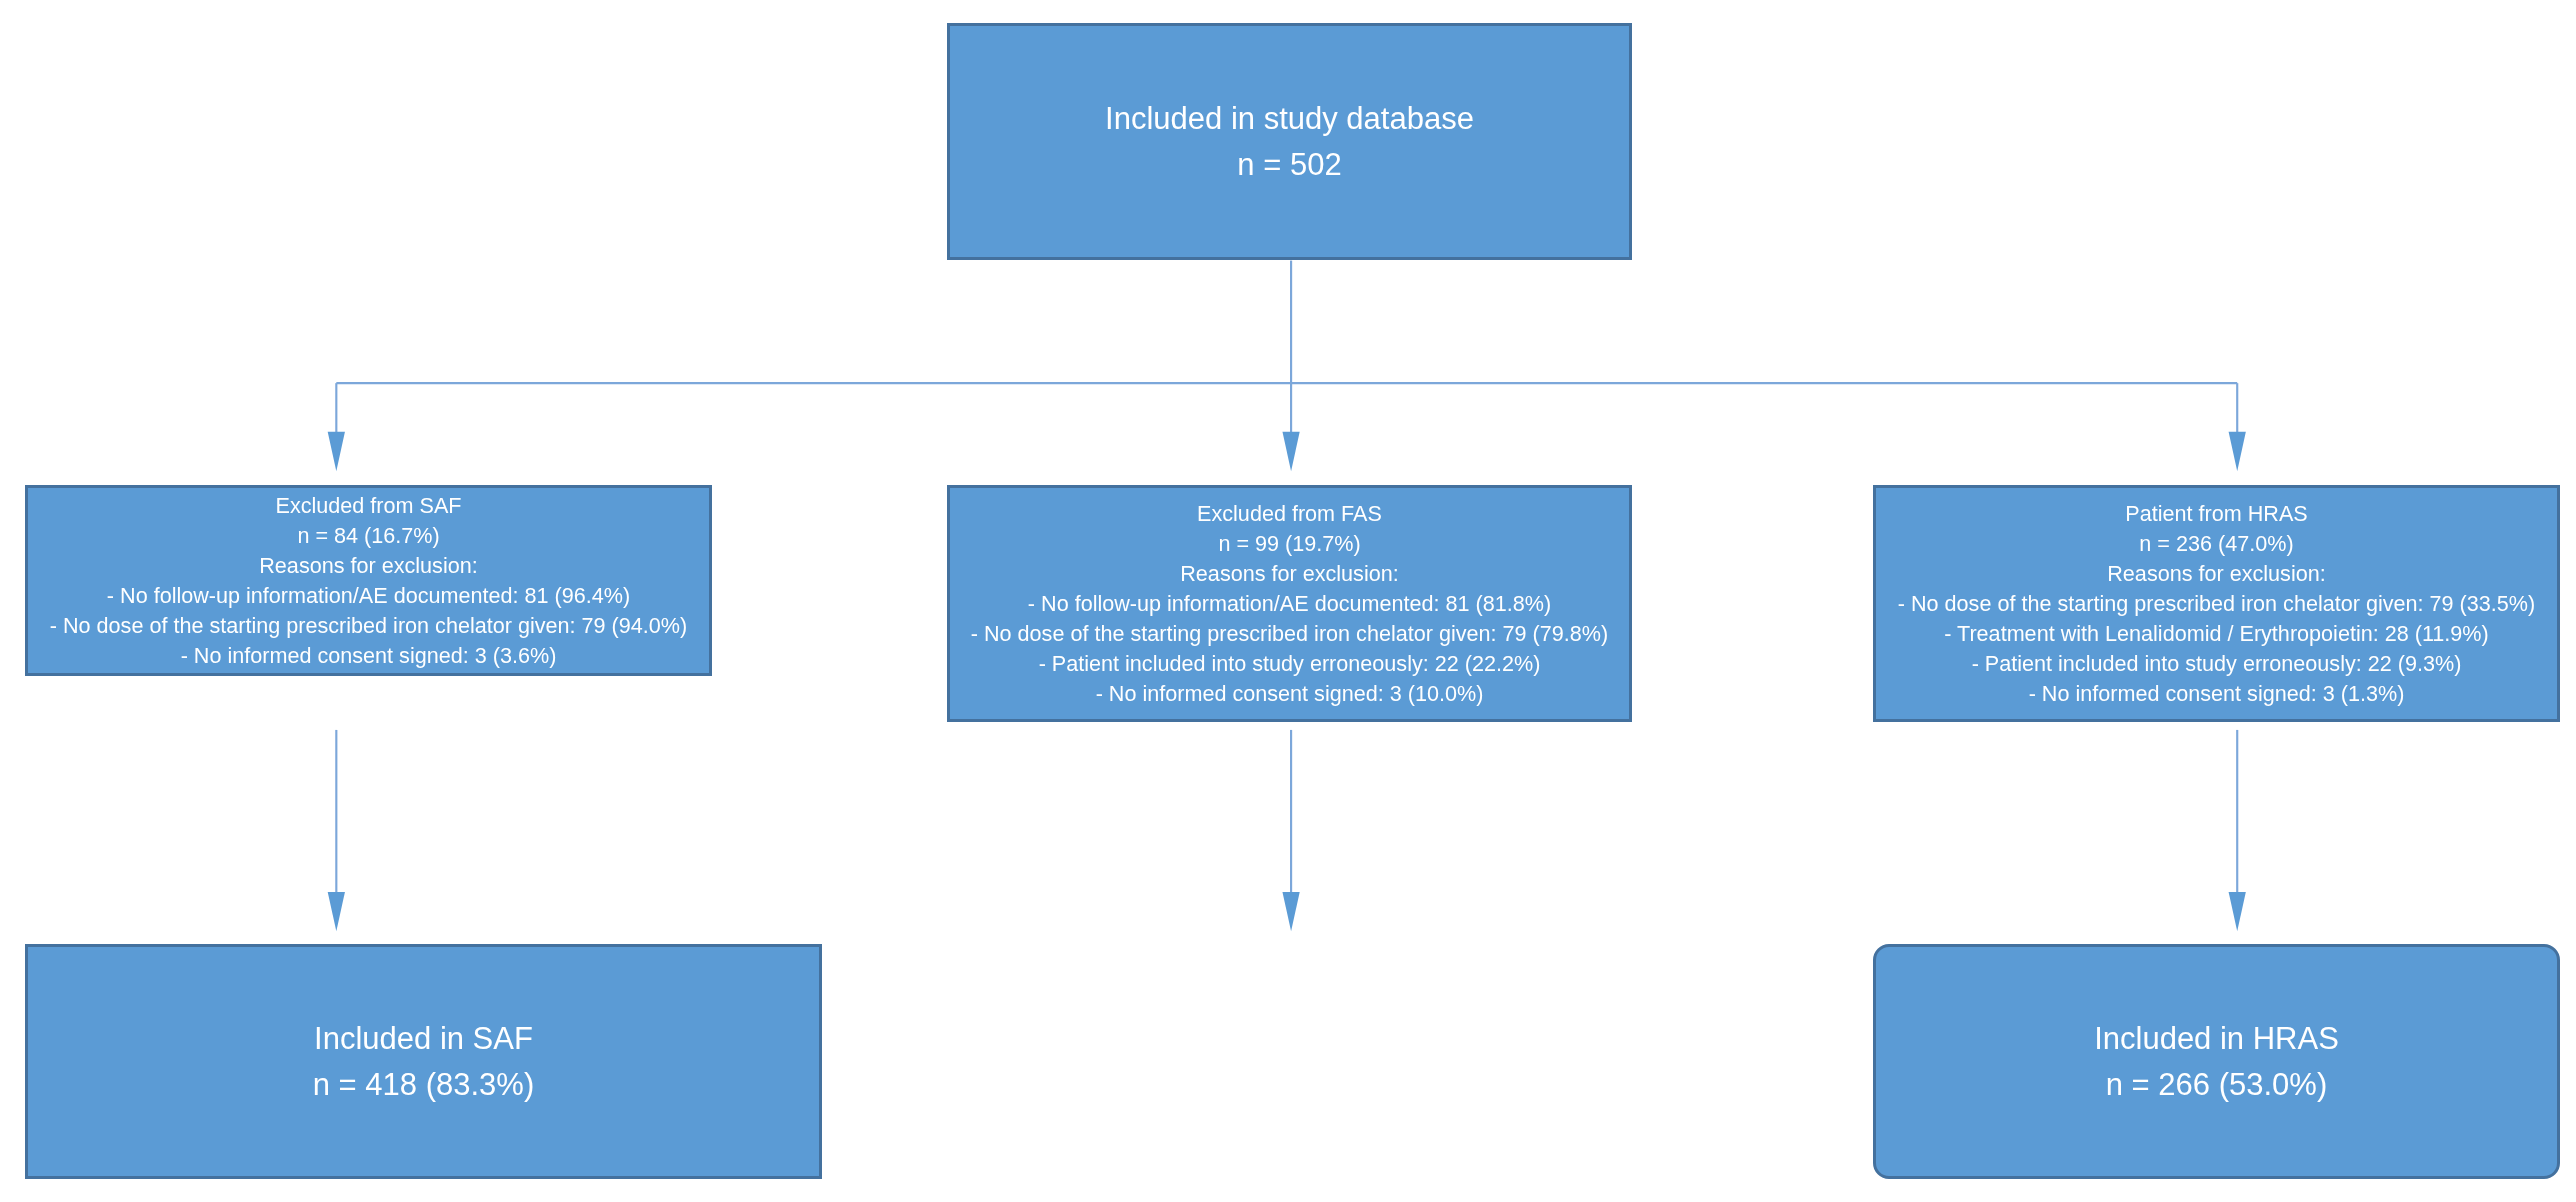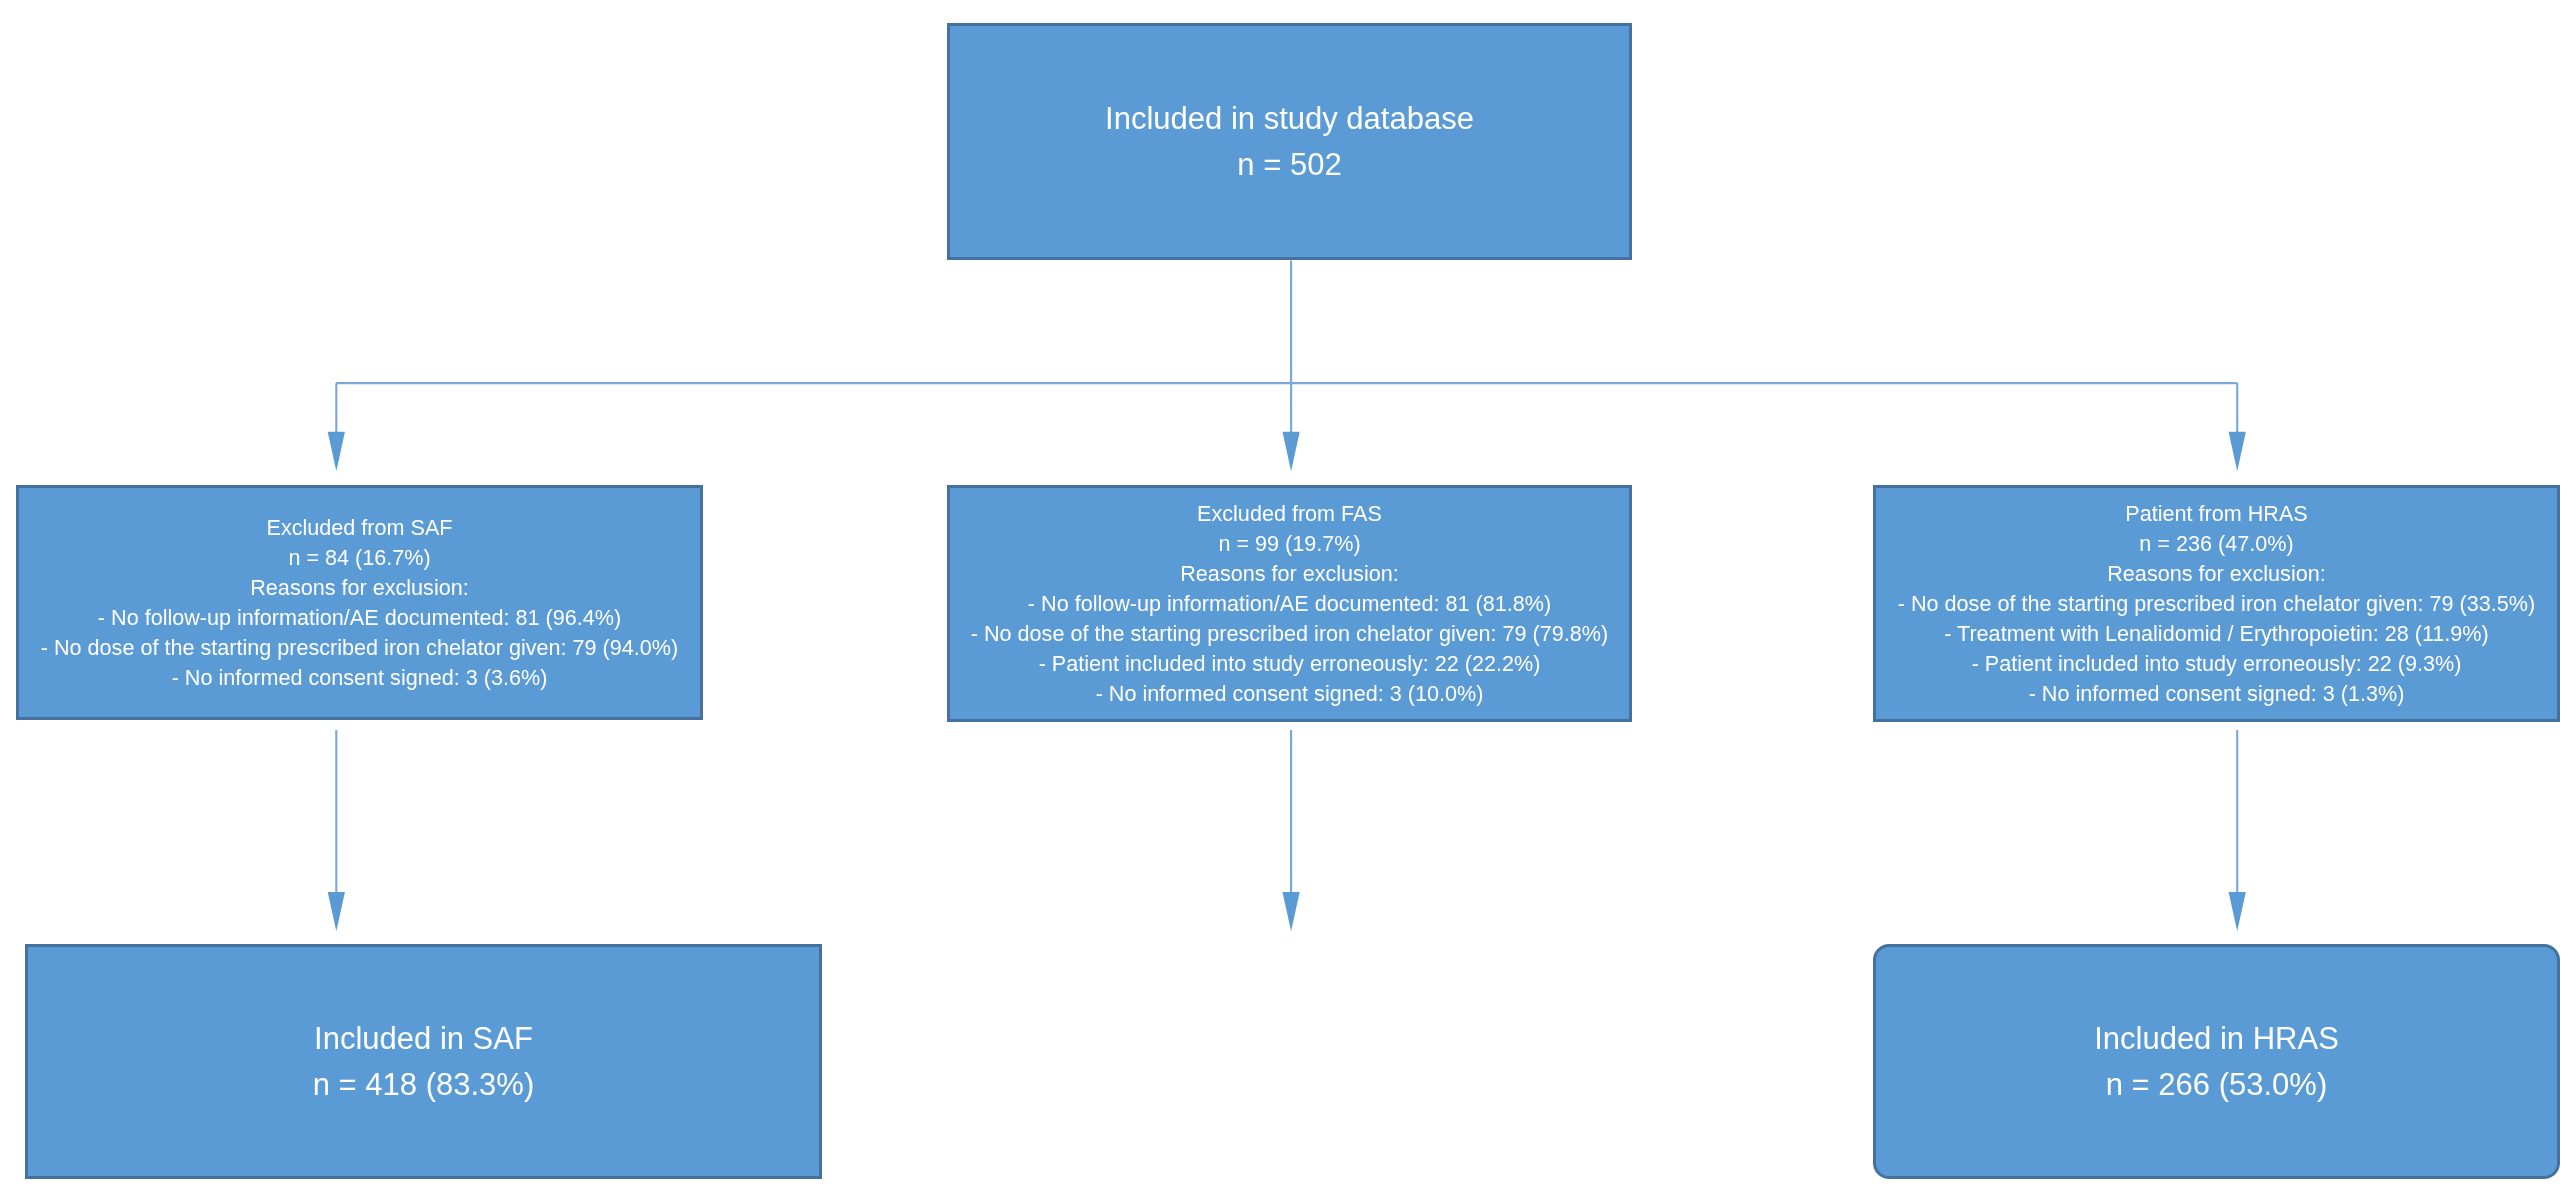--- a/index.html
+++ b/index.html
@@ -33,21 +33,21 @@
   .node.big .line {
     font-size: 31px;
     line-height: 46px;
   }
   .node.small .line {
     font-size: 21.6px;
     line-height: 30px;
   }
   
   #box-top      { left: 947px; top: 23.4px;   width: 685px; height: 237px; }
-  #box-excl-saf { left: 16px;   top: 485px;  width: 687px; height: 235px; }
+  #box-excl-saf { left: 25px;   top: 485px;  width: 687px; height: 191px; }
   #box-excl-fas { left: 947px; top: 485px;  width: 685px; height: 237px; }
   #box-excl-hras{ left: 1873px; top: 485px;  width: 687px; height: 237px; }
   #box-inc-saf  { left: 25px;   top: 944px; width: 797px; height: 235px; }
   #box-inc-fas  { left: 947px; top: 944px; width: 685px; height: 235px; }
   #box-inc-hras { left: 1873px; top: 944px; width: 687px; height: 235px; border-radius: 16px; }
 
   svg.connectors {
     position: absolute;
     left: 0;
     top: 0;

